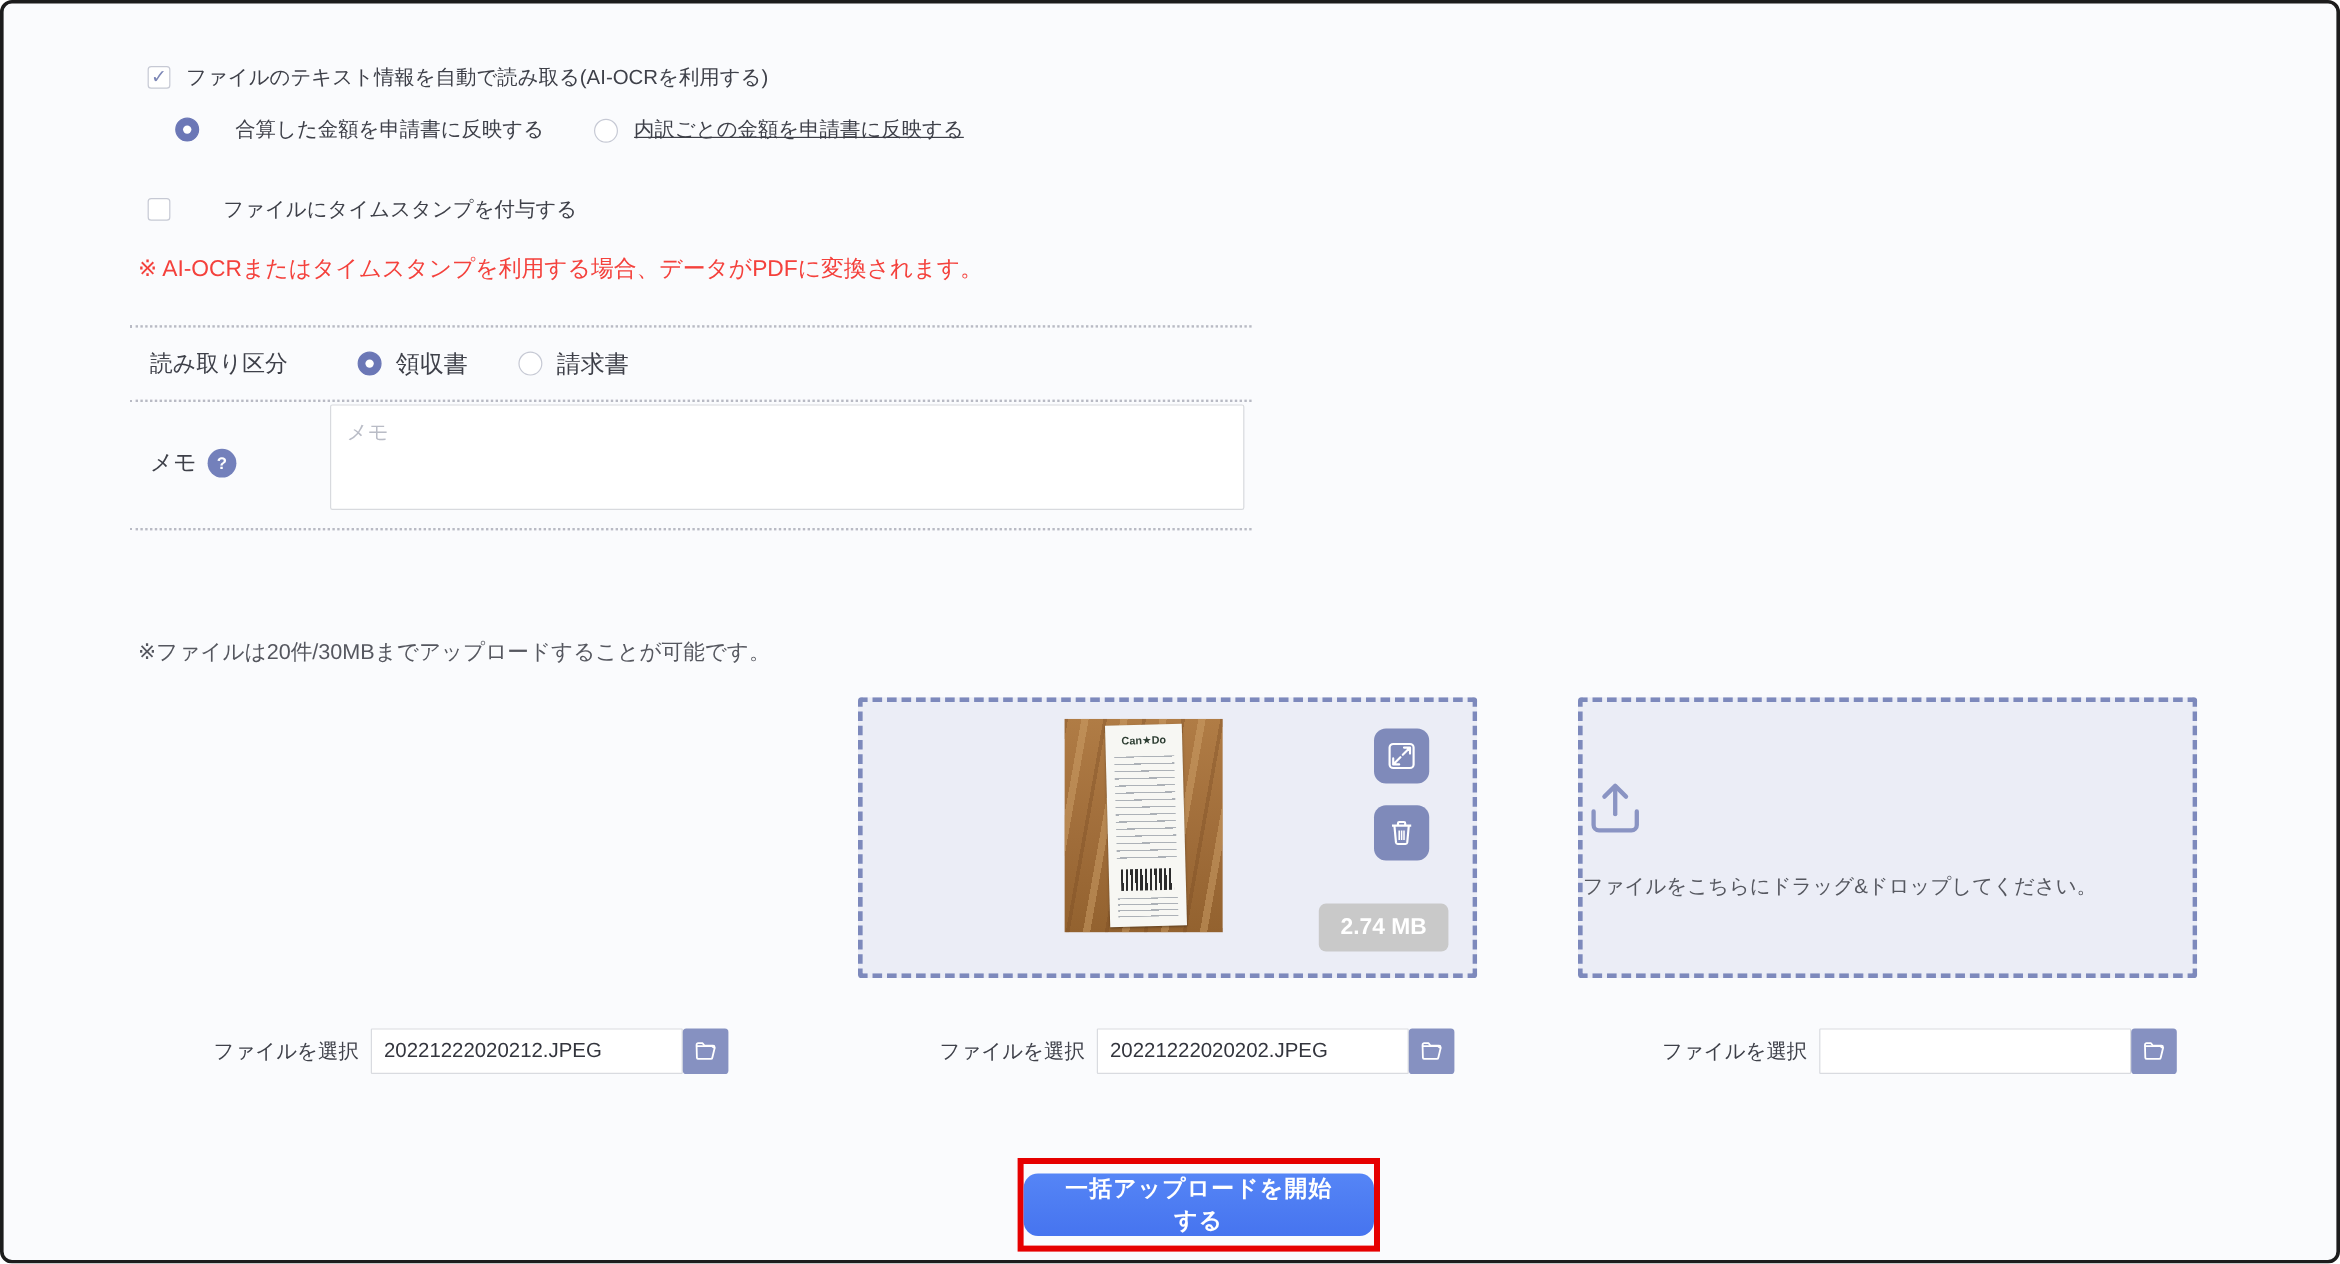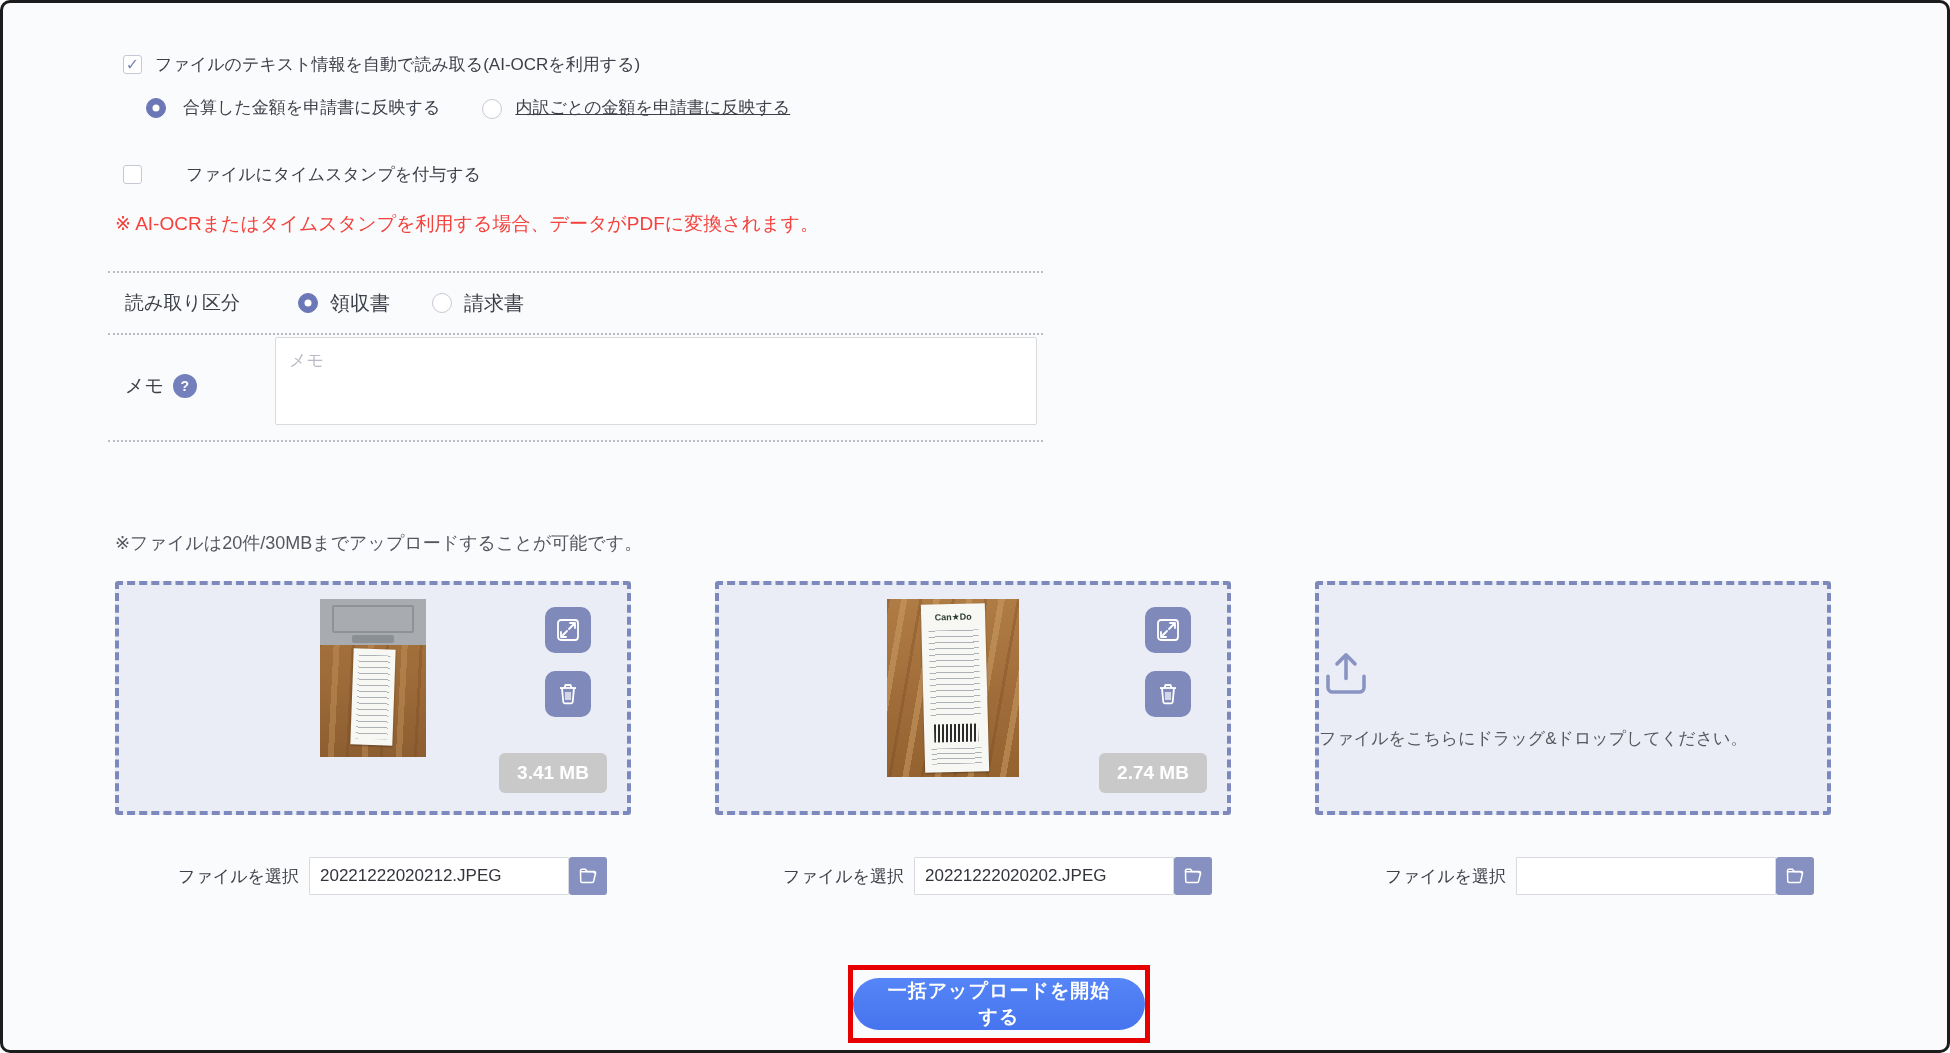--- a/index.html
+++ b/index.html
@@ -114,38 +114,38 @@
     width:38px; height:38px; background:#8691c1; border:none; border-radius:3px;
     display:flex; align-items:center; justify-content:center; cursor:pointer;
   }
   
   .highlight-box {
     position:absolute; left:845px; top:962px; width:302px; height:78px;
     border:5px solid #e60000; display:flex; align-items:center; justify-content:center;
     background:transparent;
   }
   .upload-btn {
-    min-width:262px; height:52px; border:none; border-radius:26px; cursor:pointer;
+    min-width:262px; height:52px; border:none; border-radius:12px; cursor:pointer;
     background:linear-gradient(180deg,#5585f6,#4674ef); color:#fff;
     font-family:Liberation Sans, sans-serif; font-size:19px; font-weight:bold; letter-spacing:1px; padding:0 30px;
   }
   .icon-svg { display:block; }
 </style>
 </head>
 <body>
 
 <div class="frame">
 
   <label class="opt-row" style="left:120px; top:50px;">
     <span class="checkbox">✓</span>
     <span>ファイルのテキスト情報を自動で読み取る(AI-OCRを利用する)</span>
   </label>
 
   <div class="opt-row" style="left:143px; top:93px; gap:42px;">
-    <label style="display:flex; align-items:center; gap:17px;">
+    <label style="display:flex; align-items:center; gap:30px;">
       <span class="radio on"></span>
       <span>合算した金額を申請書に反映する</span>
     </label>
     <label style="display:flex; align-items:flex-end; gap:13px;text-decoration:underline;">
       <span class="radio"></span>
       <span>内訳ごとの金額を申請書に反映する</span>
     </label>
   </div>
 
   <label class="opt-row" style="left:120px; top:160px;gap:44px;">
@@ -177,43 +177,20 @@
         <span class="form-label">メモ</span>
         <span class="help-badge">?</span>
       </div>
       <textarea class="memo-textarea" placeholder="メモ" style=""></textarea>
     </div>
     <div class="dotline"></div>
   </div>
 
   <div class="upload-note">※ファイルは20件/30MBまでアップロードすることが可能です。</div>
 
-  <div class="dropbox b1">
-    <div class="thumb t1">
-      <div class="wood"></div>
-      <div class="laptop"></div>
-      <div class="receipt r1"></div>
-    </div>
-    <button class="action-btn expand">
-      <svg class="icon-svg" width="24" height="24" viewBox="0 0 24 24" fill="none" stroke="#ffffff" stroke-width="1.8">
-        <rect x="2" y="2" width="20" height="20" rx="3"></rect>
-        <path d="M13 11 L19 5 M19 5 h-5 M19 5 v5" stroke-linecap="round"></path>
-        <path d="M11 13 L5 19 M5 19 h5 M5 19 v-5" stroke-linecap="round"></path>
-      </svg>
-    </button>
-    <button class="action-btn trash">
-      <svg class="icon-svg" width="24" height="24" viewBox="0 0 24 24" fill="none" stroke="#ffffff" stroke-width="1.8">
-        <path d="M4 6 h16"></path>
-          <path d="M9 6 V4 a1 1 0 0 1 1-1 h4 a1 1 0 0 1 1 1 V6"></path>
-        <path d="M6 6 l1.3 14 a1.5 1.5 0 0 0 1.5 1.3 h6.4 a1.5 1.5 0 0 0 1.5-1.3 L18 6"></path>
-        <path d="M10 10 v8 M12 10 v8 M14 10 v8" stroke-width="1.3"></path>
-      </svg>
-    </button>
-    <div class="size-badge">3.41 MB</div>
-  </div>
 
   <div class="dropbox b2">
     <div class="thumb t2">
       <div class="wood" style="background:
         repeating-linear-gradient(100deg, rgba(120,74,34,0.35) 0 3px, rgba(0,0,0,0) 3px 14px, rgba(205,160,104,0.5) 14px 20px, rgba(0,0,0,0) 20px 32px),
         linear-gradient(180deg,#b07c45,#a06d3a 55%,#93622f);"></div>
       <div class="receipt r2">
         <div class="r2-logo">Can★Do</div>
         <div class="r2-lines"></div>
         <div class="r2-barcode"></div>

